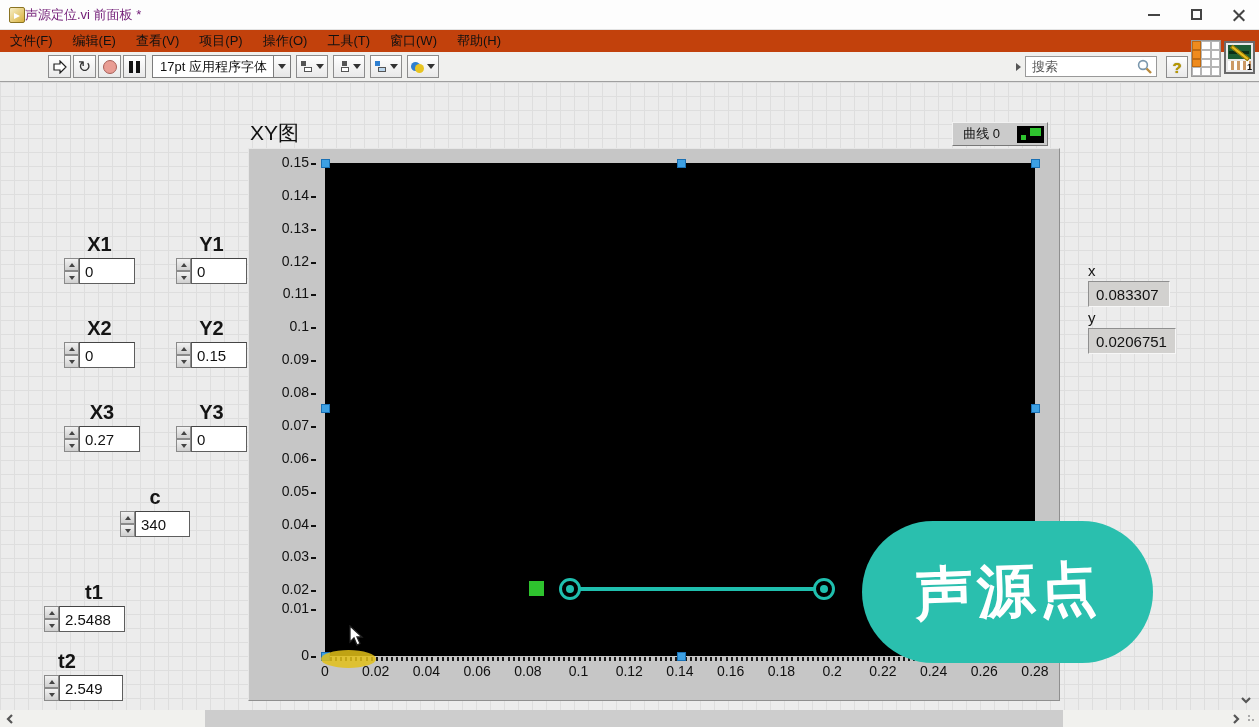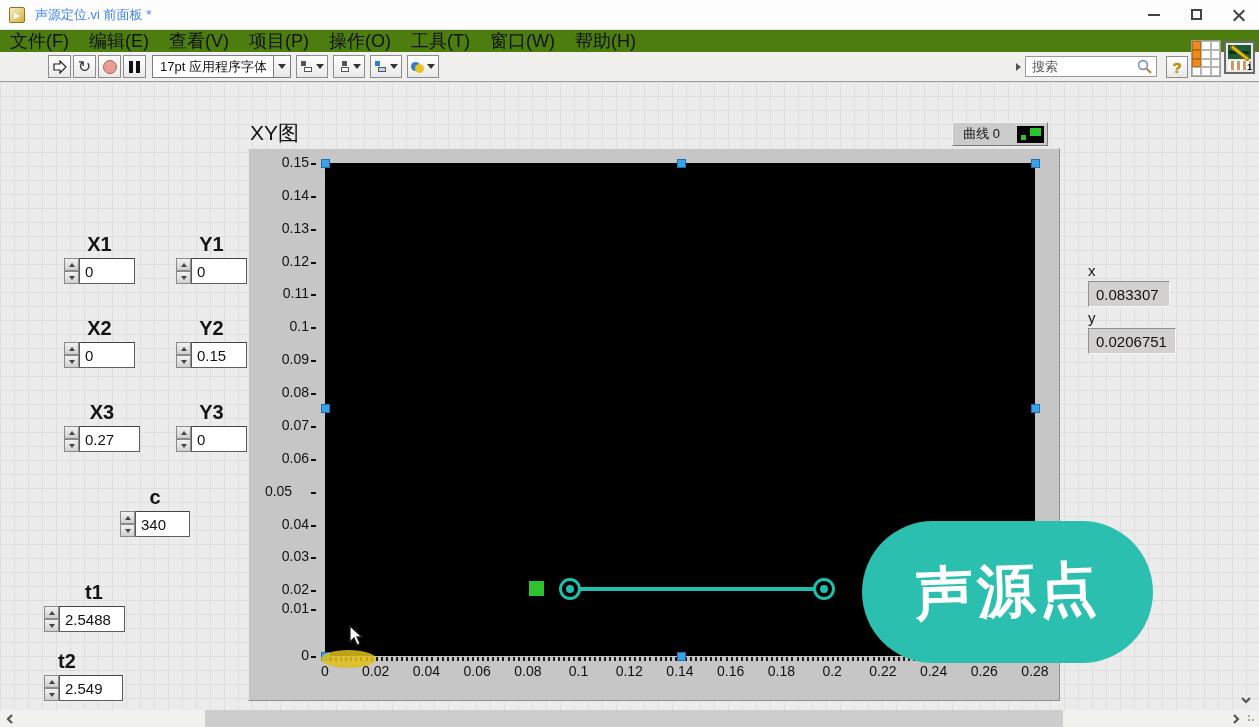--- a/index.html
+++ b/index.html
@@ -7,33 +7,33 @@
   .window { position:relative; width:1259px; height:727px; background:#ececec; overflow:hidden;
             font-family:"Liberation Sans", sans-serif; }
 
   
   .titlebar { position:absolute; left:0; top:0; width:1259px; height:30px; background:#fdfdfd;
               border-bottom:1px solid #e3e3e3; display:flex; align-items:center; }
   .app-icon { width:16px; height:16px; margin-left:9px; background:linear-gradient(135deg,#f7efc9,#d9b13c);
               border:1px solid #8a7322; border-radius:2px; position:relative; }
   .app-icon::after { content:""; position:absolute; left:4px; top:5px; width:0; height:0;
               border-left:6px solid #fff; border-top:3px solid transparent; border-bottom:3px solid transparent; }
-  .title-text { font-size:13px; color:#3b82f6; margin-left:10px; }
+  .title-text { font-size:13px; color:#701a75; margin-left:0; }
   .win-btns { margin-left:auto; display:flex; height:100%; }
   .win-btn { width:42px; height:100%; display:flex; align-items:center; justify-content:center; }
   .glyph-min { width:12px; height:2px; background:#444; }
   .glyph-max { width:11px; height:11px; border:2px solid #444; }
   .glyph-close { position:relative; width:13px; height:13px; }
   .glyph-close::before,.glyph-close::after { content:""; position:absolute; left:6px; top:0; width:2px; height:15px; background:#444; }
   .glyph-close::before { transform:rotate(45deg); }
   .glyph-close::after { transform:rotate(-45deg); }
 
   
-  .menubar { position:absolute; left:0; top:30px; width:1259px; height:22px; background:#4d7c0f;
-             display:flex; align-items:center; font-size:18px; color:#111; }
+  .menubar { position:absolute; left:0; top:30px; width:1259px; height:22px; background:#c2410c;
+             display:flex; align-items:center; font-size:13px; color:#111; }
   .menu-item { padding:0 10px; height:100%; display:flex; align-items:center; }
 
   
   .toolbar { position:absolute; left:0; top:52px; width:1259px; height:30px; background:#f0f0ee;
              border-bottom:1px solid #9f9f9f; display:flex; align-items:center; }
   .tb-btn { width:23px; height:23px; border:1px solid #8c8c8c; background:linear-gradient(#ffffff,#e9e9e9);
             margin-left:2px; display:flex; align-items:center; justify-content:center; position:relative; }
   .tb-btn.first { margin-left:48px; }
   .pause-bars { display:flex; gap:3px; }
   .pause-bars i { display:block; width:4px; height:12px; background:#111; }
@@ -417,21 +417,21 @@
       <div class="ytick" style="top: -9px;">0.15</div>
       <div class="ytick" style="top: 23.866px;">0.14</div>
       <div class="ytick" style="top: 56.732px;">0.13</div>
       <div class="ytick" style="top: 89.598px;">0.12</div>
       <div class="ytick" style="top: 122.464px;">0.11</div>
       <div class="ytick" style="top: 155.33px;">0.1</div>
       <div class="ytick" style="top: 188.196px;">0.09</div>
       <div class="ytick" style="top: 221.062px;">0.08</div>
       <div class="ytick" style="top: 253.928px;">0.07</div>
       <div class="ytick" style="top: 286.794px;">0.06</div>
-      <div class="ytick" style="top: 319.66px; text-align: center;">0.05</div>
+      <div class="ytick" style="top: 319.66px;">0.05</div>
       <div class="ytick" style="top: 352.526px;">0.04</div>
       <div class="ytick" style="top: 385.392px;">0.03</div>
       <div class="ytick" style="top: 418.258px;">0.02</div>
       <div class="ytick" style="top: 437px;">0.01</div>
       <div class="ytick" style="top: 483.99px;">0</div>
     </div>
   <div class="minor-ticks"></div>
   <div class="xticks">
       <div class="xtick" style="left: 0px;">0</div>
       <div class="xtick" style="left: 50.714px;">0.02</div>

